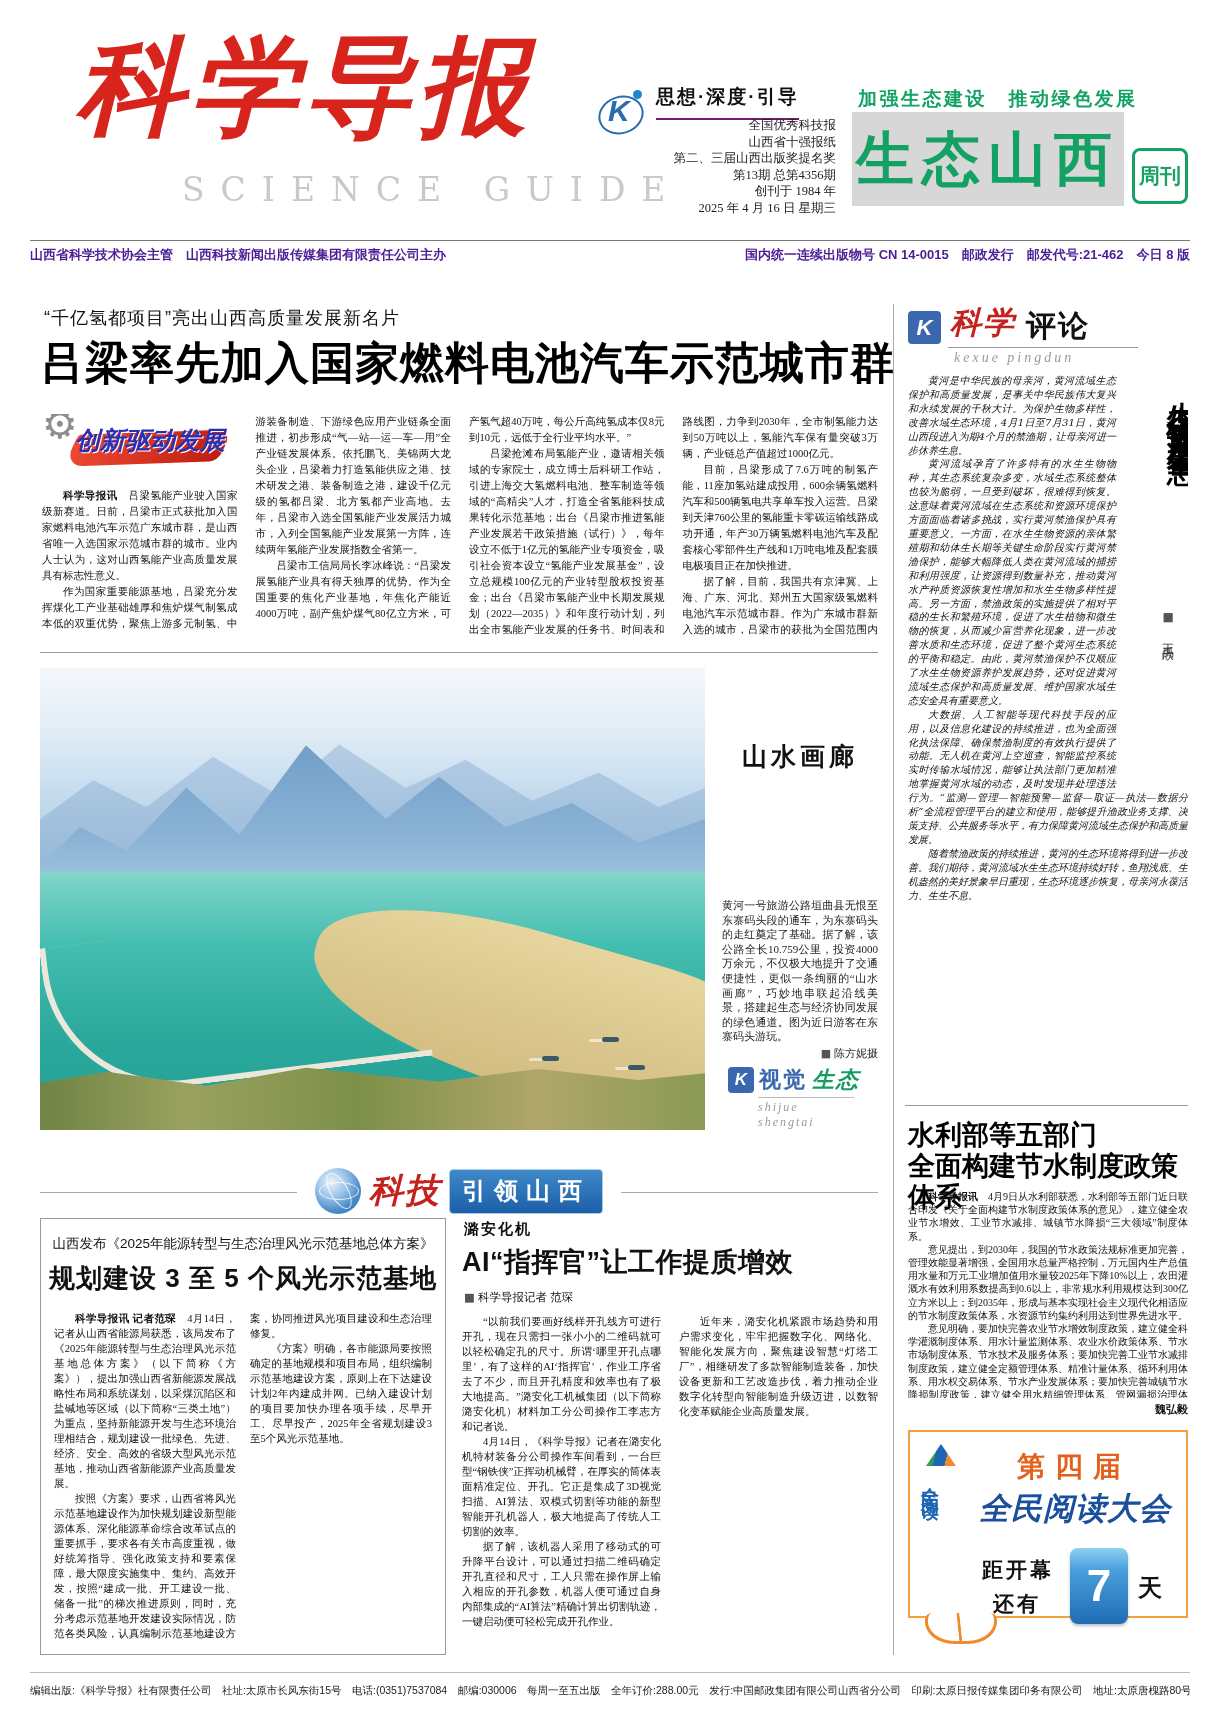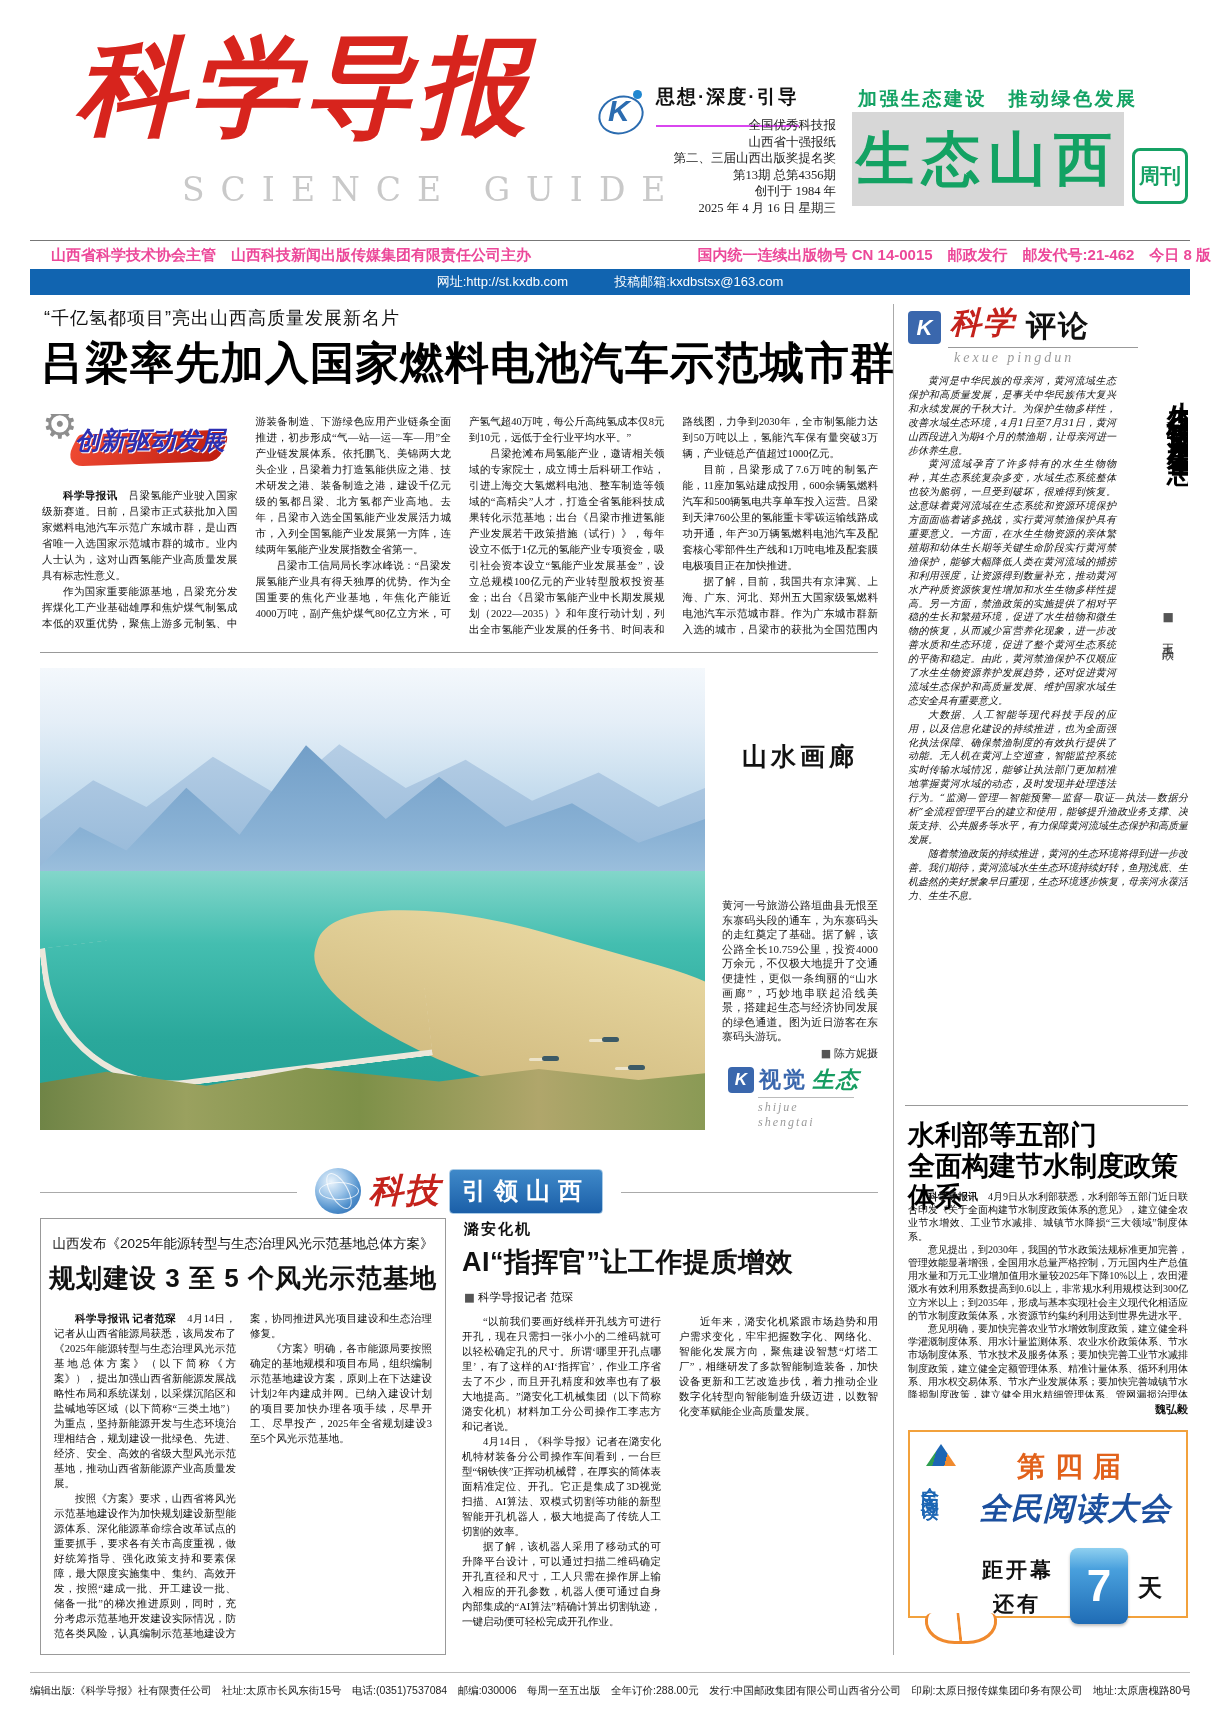--- a/index.html
+++ b/index.html
@@ -11,33 +11,33 @@
   .masthead-title{left:76px;top:22px;font-family:"DejaVu Serif",serif;font-weight:bold;
     font-style:italic;font-size:108px;line-height:1.2;color:#d7241d;letter-spacing:6px;white-space:nowrap;}
   .masthead-en{left:182px;top:170px;font-family:"DejaVu Serif",serif;font-size:33px;
     color:#c9c9c9;letter-spacing:16px;white-space:nowrap;}
   .brand-logo{left:596px;top:90px;width:48px;height:48px;}
   .brand-logo .ring{position:absolute;left:2px;top:6px;width:42px;height:34px;border:2.5px solid #2b6cb0;
     border-radius:50%;transform:rotate(-18deg);}
   .brand-logo .kk{position:absolute;left:12px;top:4px;font-size:30px;font-weight:900;font-style:italic;color:#2b6cb0;}
   .brand-logo .dot{position:absolute;right:2px;top:0;width:9px;height:9px;border-radius:50%;background:#1f86d0;}
   .tagline{left:656px;top:84px;font-size:19px;font-weight:600;letter-spacing:2px;color:#111;
-    border-bottom:2px solid #d946ef;padding-bottom:15px;}
+    border-bottom:2px solid #701a75;padding-bottom:8px;}
   .meta-lines{left:612px;top:117px;width:224px;text-align:right;font-size:12.5px;line-height:16.5px;color:#222;
     font-family:"Liberation Serif",serif;}
   .slogan{left:858px;top:86px;font-size:19px;font-weight:600;color:#13a263;letter-spacing:2.5px;white-space:nowrap;}
   .edition-box{left:852px;top:112px;width:272px;height:94px;background:#d7d7d7;text-align:center;}
   .edition-name{font-family:"DejaVu Serif",serif;font-weight:bold;font-size:58px;line-height:94px;
     color:#13a263;letter-spacing:8px;}
   .weekly-badge{left:1132px;top:148px;width:50px;height:50px;border:3px solid #15a164;border-radius:8px;
     color:#15a164;font-family:"DejaVu Serif",serif;font-weight:bold;font-size:21px;
     display:flex;align-items:center;justify-content:center;background:#fff;}
   .head-rule{left:30px;top:240px;width:1160px;height:1px;background:#777;}
   .pub-line{left:30px;top:246px;width:1160px;display:flex;justify-content:space-between;
-    font-size:15px;font-weight:600;color:#ec4899;white-space:nowrap;margin-left:21px;}
+    font-size:13px;font-weight:600;color:#4c1d95;white-space:nowrap;}
   .contact-bar{left:30px;top:269px;width:1160px;height:26px;background:#1164b0;color:#fff;font-size:13px;
     display:flex;align-items:center;justify-content:center;gap:46px;}
   .contact-bar span{cursor:pointer;}
 
   
   .kicker{left:44px;top:306px;font-size:18px;letter-spacing:1px;color:#111;}
   .headline{left:40px;top:334px;width:840px;font-size:44px;font-weight:900;color:#000;
     letter-spacing:1px;white-space:nowrap;}
   .main-cols{left:42px;top:414px;width:836px;height:228px;column-count:4;column-gap:18px;column-fill:auto;
     font-family:"Liberation Serif",serif;font-size:10.5px;line-height:16px;text-align:justify;overflow:hidden;}
@@ -198,24 +198,20 @@
   <div class="abs edition-box">
     <span class="edition-name">生态山西</span>
   </div>
   <div class="abs weekly-badge">周刊</div>
 
   <div class="abs head-rule"></div>
   <div class="abs pub-line">
     <span>山西省科学技术协会主管　山西科技新闻出版传媒集团有限责任公司主办</span>
     <span>国内统一连续出版物号 CN 14-0015　邮政发行　邮发代号:21-462　今日 8 版</span>
   </div>
-  <div class="abs contact-bar">
-    <span>网址:http://st.kxdb.com</span>
-    <span>投稿邮箱:kxdbstsx@163.com</span>
-  </div>
 
   <div class="abs kicker">“千亿氢都项目”亮出山西高质量发展新名片</div>
   <div class="abs headline">吕梁率先加入国家燃料电池汽车示范城市群</div>
 
   <div class="abs main-cols">
     <div class="innov-badge">
       <span class="gear">⚙</span>
       <span class="swoosh"></span>
       <span class="innov-text">创新驱动发展</span>
     </div>

